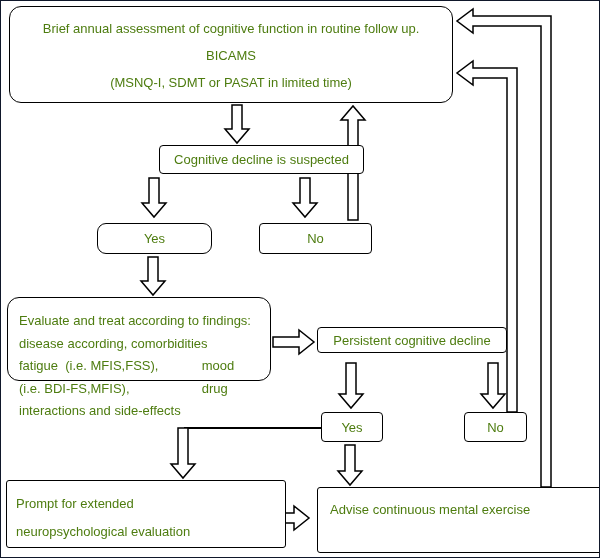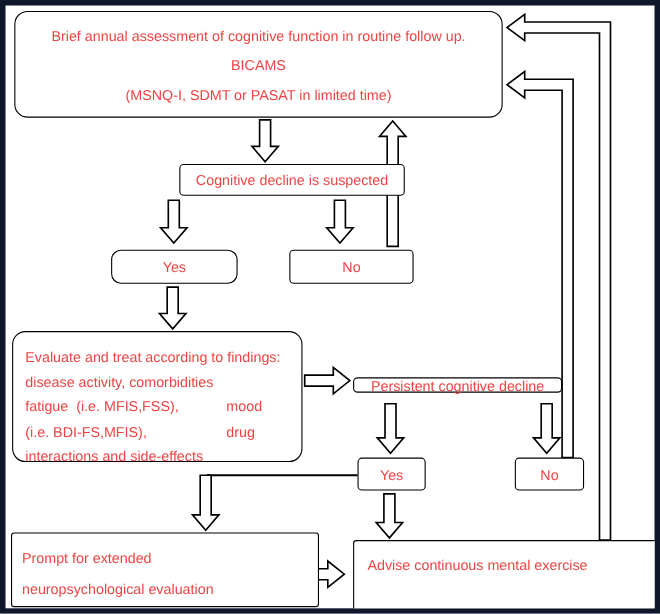--- a/index.html
+++ b/index.html
@@ -5,24 +5,24 @@
   html, body {
     margin: 0;
     padding: 0;
     background: #ffffff;
   }
   .canvas {
     position: relative;
     width: 600px;
     height: 558px;
     background: #ffffff;
-    border: 5px solid #0f172a;
+    border: 1px solid #0f172a;
     box-sizing: border-box;
     font-family: "Liberation Sans", sans-serif;
-    color: #ef4444;
+    color: #4d7c0f;
     font-size: 13px;
     overflow: hidden;
   }
   .arrows {
     position: absolute;
     left: 0;
     top: 0;
     width: 600px;
     height: 558px;
   }
@@ -46,27 +46,27 @@
     padding-top: 8px;
     text-align: center;
   }
   .assessment .tline { line-height: 27px; white-space: normal; }
 
   .suspected  { left: 126px; top: 144px; width: 205px; height: 29px; border-radius: 4px; margin-left: 32px; }
   .yes1       { left: 96px;  top: 222px; width: 115px; height: 31px; border-radius: 9px; }
   .no1        { left: 258px; top: 222px; width: 113px; height: 31px; border-radius: 4px; }
 
   .evaluate {
-    left: 6px; top: 296px; width: 264px; height: 119px;
+    left: 6px; top: 296px; width: 264px; height: 84px;
     border-radius: 12px;
     padding: 12px 0 0 11px;
   }
   .evaluate .tline { line-height: 22.5px; }
 
-  .persistent { left: 316px; top: 338px; width: 190px; height: 14px; border-radius: 4px; }
+  .persistent { left: 316px; top: 326px; width: 190px; height: 26px; border-radius: 4px; }
   .yes2       { left: 320px; top: 411px; width: 62px;  height: 30px; border-radius: 4px; }
   .no2        { left: 463px; top: 411px; width: 63px;  height: 30px; border-radius: 4px; }
 
   .promptbox {
     left: 5px; top: 479px; width: 280px; height: 68px;
     border-radius: 3px;
     padding: 9px 0 0 9px;
   }
   .promptbox .tline { line-height: 28px; }
 
@@ -114,21 +114,21 @@
   <div class="box yes1 flexc">
     <span>Yes</span>
   </div>
 
   <div class="box no1 flexc">
     <span>No</span>
   </div>
 
   <div class="box evaluate">
     <div class="tline">Evaluate and treat according to findings:</div>
-    <div class="tline">disease activity, comorbidities</div>
+    <div class="tline">disease according, comorbidities</div>
     <div class="tline">fatigue  (i.e. MFIS,FSS),            mood</div>
     <div class="tline">(i.e. BDI-FS,MFIS),                    drug</div>
     <div class="tline">interactions and side-effects</div>
   </div>
 
   <div class="box persistent flexc">
     <span>Persistent cognitive decline</span>
   </div>
 
   <div class="box yes2 flexc">

